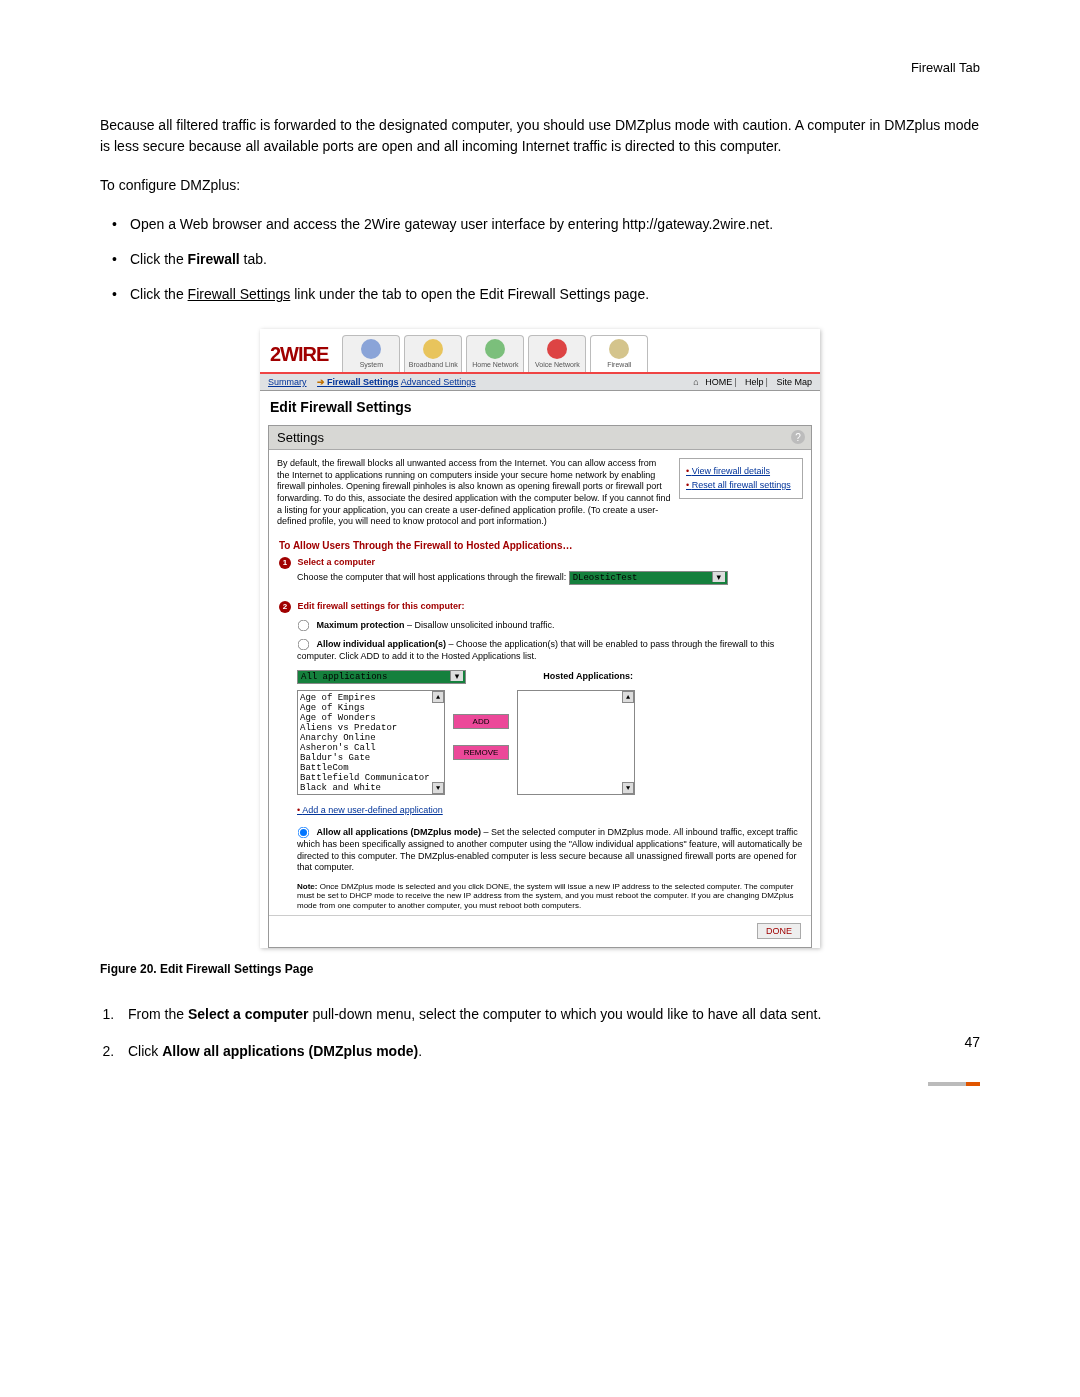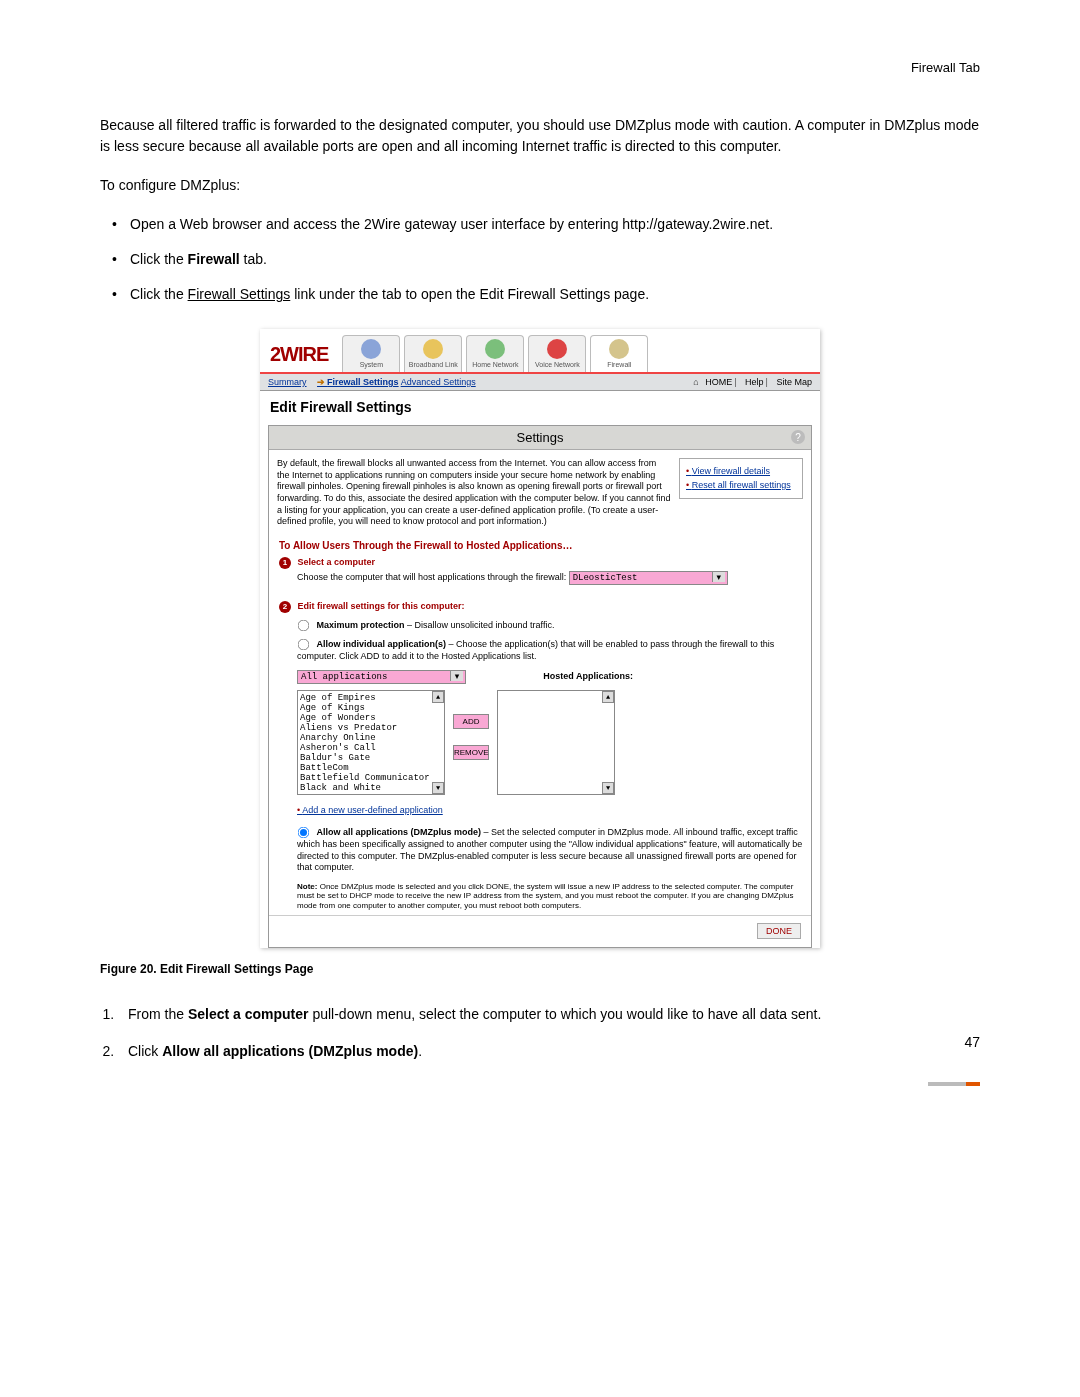--- a/index.html
+++ b/index.html
@@ -134,21 +134,20 @@
     border: 1px solid #999;
     margin: 4px 8px;
     background: #fff;
   }
   .panel-head {
     background: #d7d7d4;
     font-size: 13px;
     padding: 4px 8px;
     border-bottom: 1px solid #aaa;
     position: relative;
-    text-align: center;
   }
   .help-q {
     position: absolute;
     right: 6px;
     top: 4px;
     width: 14px;
     height: 14px;
     background: #bcbcbc;
     color: #fff;
     border-radius: 50%;
@@ -220,21 +219,21 @@
     margin: 6px 0 6px 28px;
     display: flex;
     align-items: flex-start;
     gap: 8px;
     font-size: 9px;
   }
   .field-dropdown {
     font-family: "Courier New", monospace;
     font-size: 9px;
     border: 1px solid #888;
-    background: #f9a8d4;
+    background: #15803d;
     padding: 1px 14px 1px 3px;
     position: relative;
     width: 140px;
     display:inline-block;
   }
   .field-dropdown::after {
     content: "▾";
     font-family: Arial;
     position: absolute;
     right: 2px;
@@ -271,24 +270,24 @@
   }
   .listbox .sb-up { top: 0; }
   .listbox .sb-down { bottom: 0; }
   .addremove {
     display: flex;
     flex-direction: column;
     gap: 16px;
     margin-top: 24px;
   }
   .addremove button {
-    width: 36px;
+    width: 56px;
     font-size: 8px;
     border: 1px solid #888;
-    background: #f9a8d4;
+    background: #ec4899;
     padding: 2px 0;
     cursor: pointer;
   }
   .hosted-label {
     font-size: 9px;
     font-weight: bold;
     height: 14px;
   }
   .link-sm {
     color: #003399;

